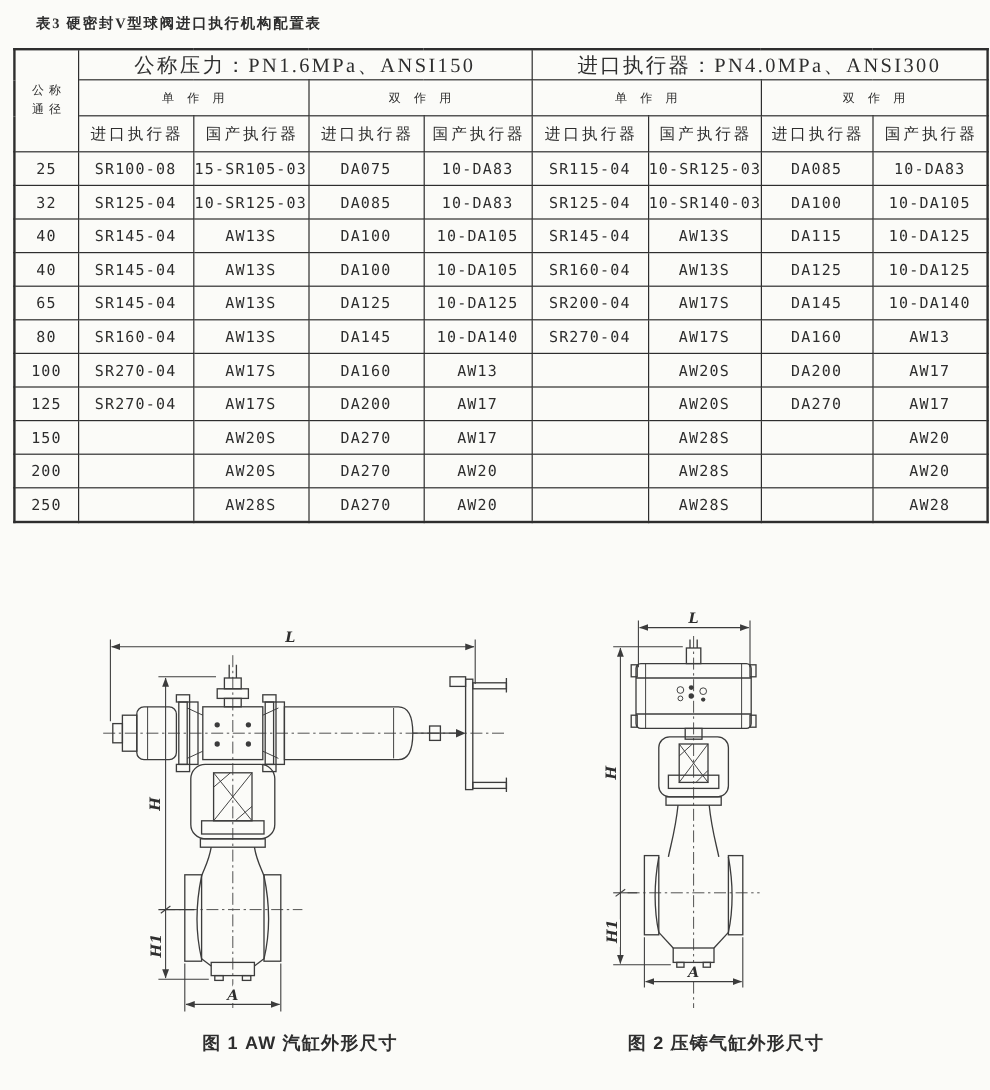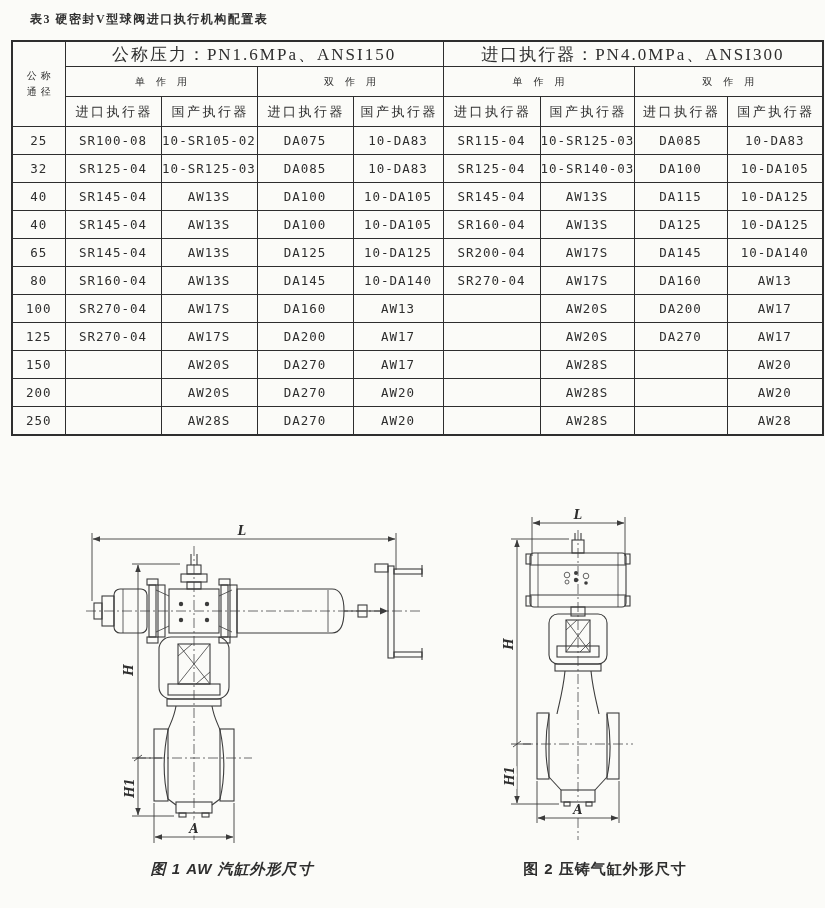--- a/index.html
+++ b/index.html
@@ -35,21 +35,21 @@
   }
   .figure{position:absolute;}
   .fig1{left:70px;top:506px;width:360px;height:350px;}
   .fig2{left:485px;top:506px;width:240px;height:350px;}
   .caption{
     position:absolute;top:860px;height:22px;
     font-size:15px;font-weight:bold;letter-spacing:1px;
     text-align:center;
     font-family:"Liberation Sans", sans-serif;
   }
-  .cap1{left:52px;width:360px;font-style:italic;}
+  .cap1{left:70px;width:360px;}
   .cap2{left:485px;width:240px;}
   svg .draw{stroke:#3c3c3c;fill:none;stroke-width:1.1;}
   svg .thin{stroke:#3c3c3c;fill:none;stroke-width:0.8;}
   svg .dim{stroke:#3c3c3c;fill:none;stroke-width:0.9;}
   svg .center{stroke:#4a4a4a;fill:none;stroke-width:0.8;stroke-dasharray:10 3 2 3;}
   svg .solid{fill:#3c3c3c;stroke:none;}
   svg text.dimlbl{
     font-family:"DejaVu Serif", serif;font-style:italic;font-weight:bold;
     font-size:12px;fill:#2e2e2e;stroke:#fbfbf8;stroke-width:5px;paint-order:stroke;
     text-anchor:middle;
@@ -95,21 +95,21 @@
       <th class="sub">进口执行器</th>
       <th class="sub">国产执行器</th>
       <th class="sub">进口执行器</th>
       <th class="sub">国产执行器</th>
     </tr>
   </thead>
   <tbody>
       <tr>
         <td>25</td>
         <td>SR100-08</td>
-        <td>10-SR105-02</td>
+        <td>15-SR105-03</td>
         <td>DA075</td>
         <td>10-DA83</td>
         <td>SR115-04</td>
         <td>10-SR125-03</td>
         <td>DA085</td>
         <td>10-DA83</td>
       </tr>
       <tr>
         <td>32</td>
         <td>SR125-04</td>

